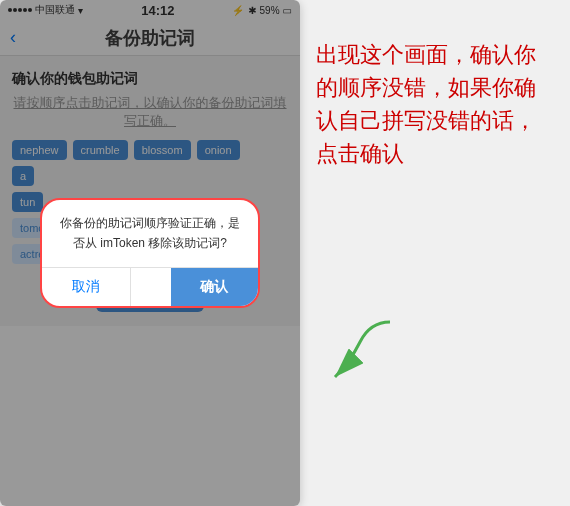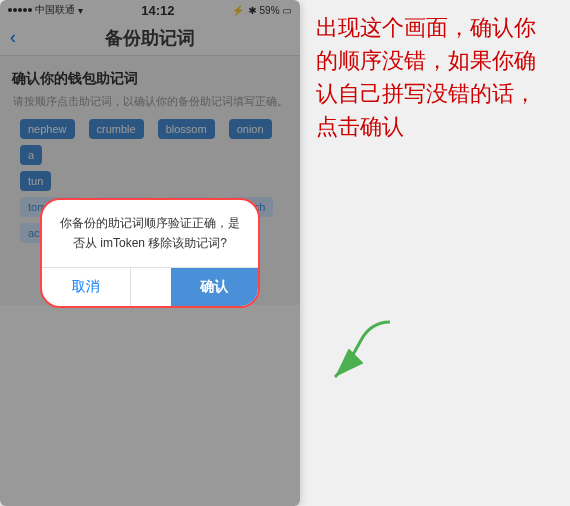--- a/index.html
+++ b/index.html
@@ -77,43 +77,43 @@
 
     .page-title {
       font-size: 14px;
       font-weight: 600;
       color: #333;
       text-align: left;
       margin-bottom: 6px;
     }
 
     .page-desc {
-      font-size: 11px;
+      font-size: 13px;
       color: #999;
-      text-align: right;
+      text-align: center;
       margin-bottom: 10px;
       line-height: 1.4;
+      text-decoration: underline;
     }
 
     
     .word-row {
       display: flex;
       gap: 6px;
       margin-bottom: 6px;
       flex-wrap: wrap;
     }
 
     .word-tag {
       background: #d4e8ff;
       color: #4a90d9;
       border-radius: 4px;
       padding: 4px 8px;
       font-size: 11px;
       font-weight: 500;
-      margin-left: 8px;
     }
 
     .word-tag.selected {
       background: #4a90d9;
       color: #fff;
     }
 
     
     .modal-overlay {
       position: absolute;
@@ -183,21 +183,21 @@
     }
 
     .bottom-area {
       text-align: center;
       margin-top: 6px;
     }
 
     
     .annotation-panel {
       width: 270px;
-      padding: 1px 16px;
+      padding: 28px 16px;
       display: flex;
       flex-direction: column;
       justify-content: flex-start;
       position: relative;
     }
 
     .annotation-text {
       font-size: 22px;
       color: #cc0000;
       line-height: 1.5;

